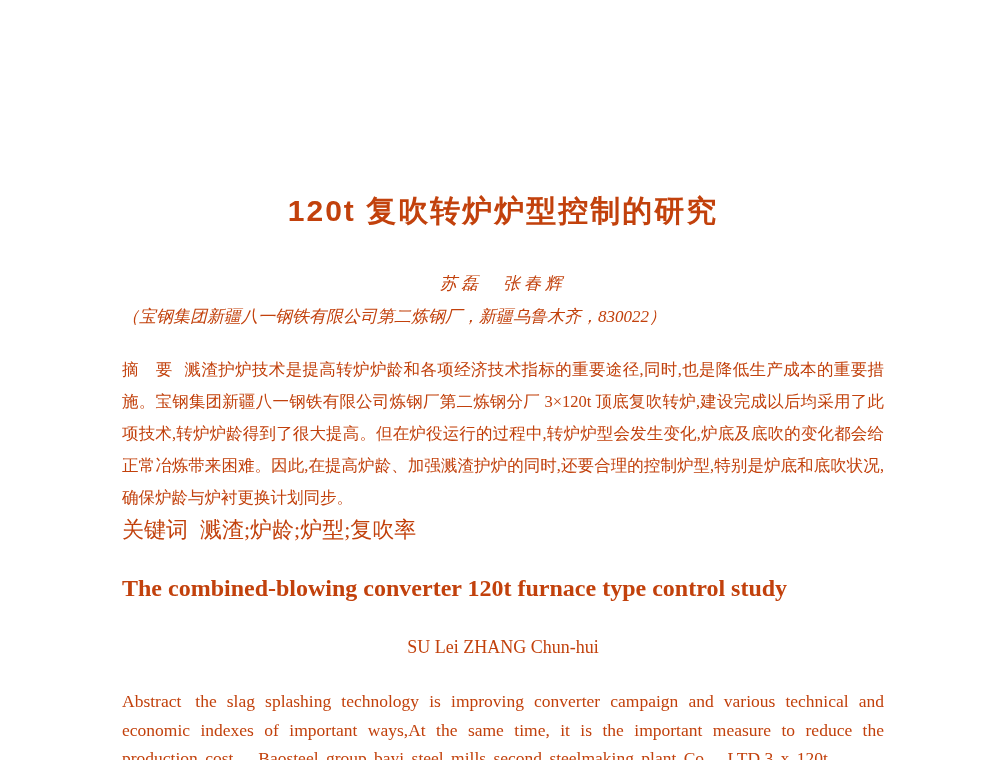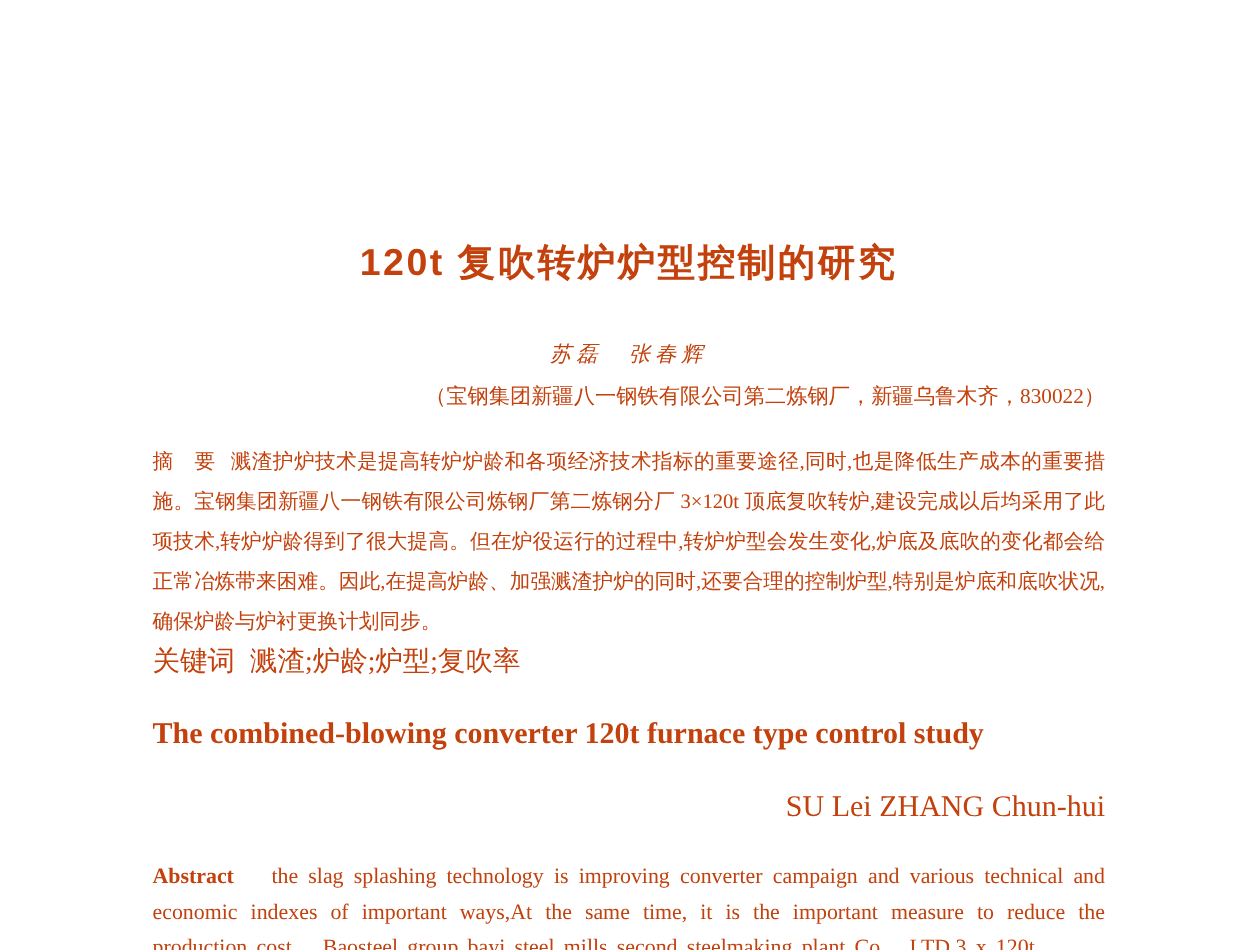--- a/index.html
+++ b/index.html
@@ -34,23 +34,24 @@
   .authors-cn {
     margin-top: 38px;
     text-align: center;
     font-size: 17px;
     font-style: italic;
     letter-spacing: 4px;
     line-height: 28px;
   }
   .affil-cn {
     margin-top: 6px;
-    text-align: right;
+    text-align: left;
     font-size: 17px;
     line-height: 26px;
+    font-style: italic;
   }
   .abstract-cn {
     margin: 23px 0 0 0;
     font-size: 16.5px;
     line-height: 32px;
     text-align: justify;
   }
   .label-cn {
     font-family: "Liberation Sans", sans-serif;
     font-weight: 400;
@@ -63,40 +64,40 @@
   }
   .title-en {
     margin: 26px 0 0 0;
     font-size: 24px;
     font-weight: 700;
     line-height: 32px;
     font-family: "Liberation Serif", serif;
   }
   .authors-en {
     margin-top: 32px;
-    text-align: right;
-    font-size: 24px;
+    text-align: center;
+    font-size: 18px;
     line-height: 22px;
   }
   .affil-en {
     margin-top: 5px;
     text-align: center;
     font-size: 15.5px;
     line-height: 22px;
   }
   .abstract-en {
     margin: 29px 0 0 0;
     font-size: 17.5px;
     line-height: 28.5px;
     text-align: justify;
     word-spacing: 3px;
   }
   .label-en {
-    font-weight: 700;
-    margin-right: 30px;
+    font-weight: 400;
+    margin-right: 14px;
     word-spacing: normal;
   }
 </style>
 </head>
 <body>
 
 <div class="page">
   <div class="content">
 
     <h1 class="title-cn">120t 复吹转炉炉型控制的研究</h1>

